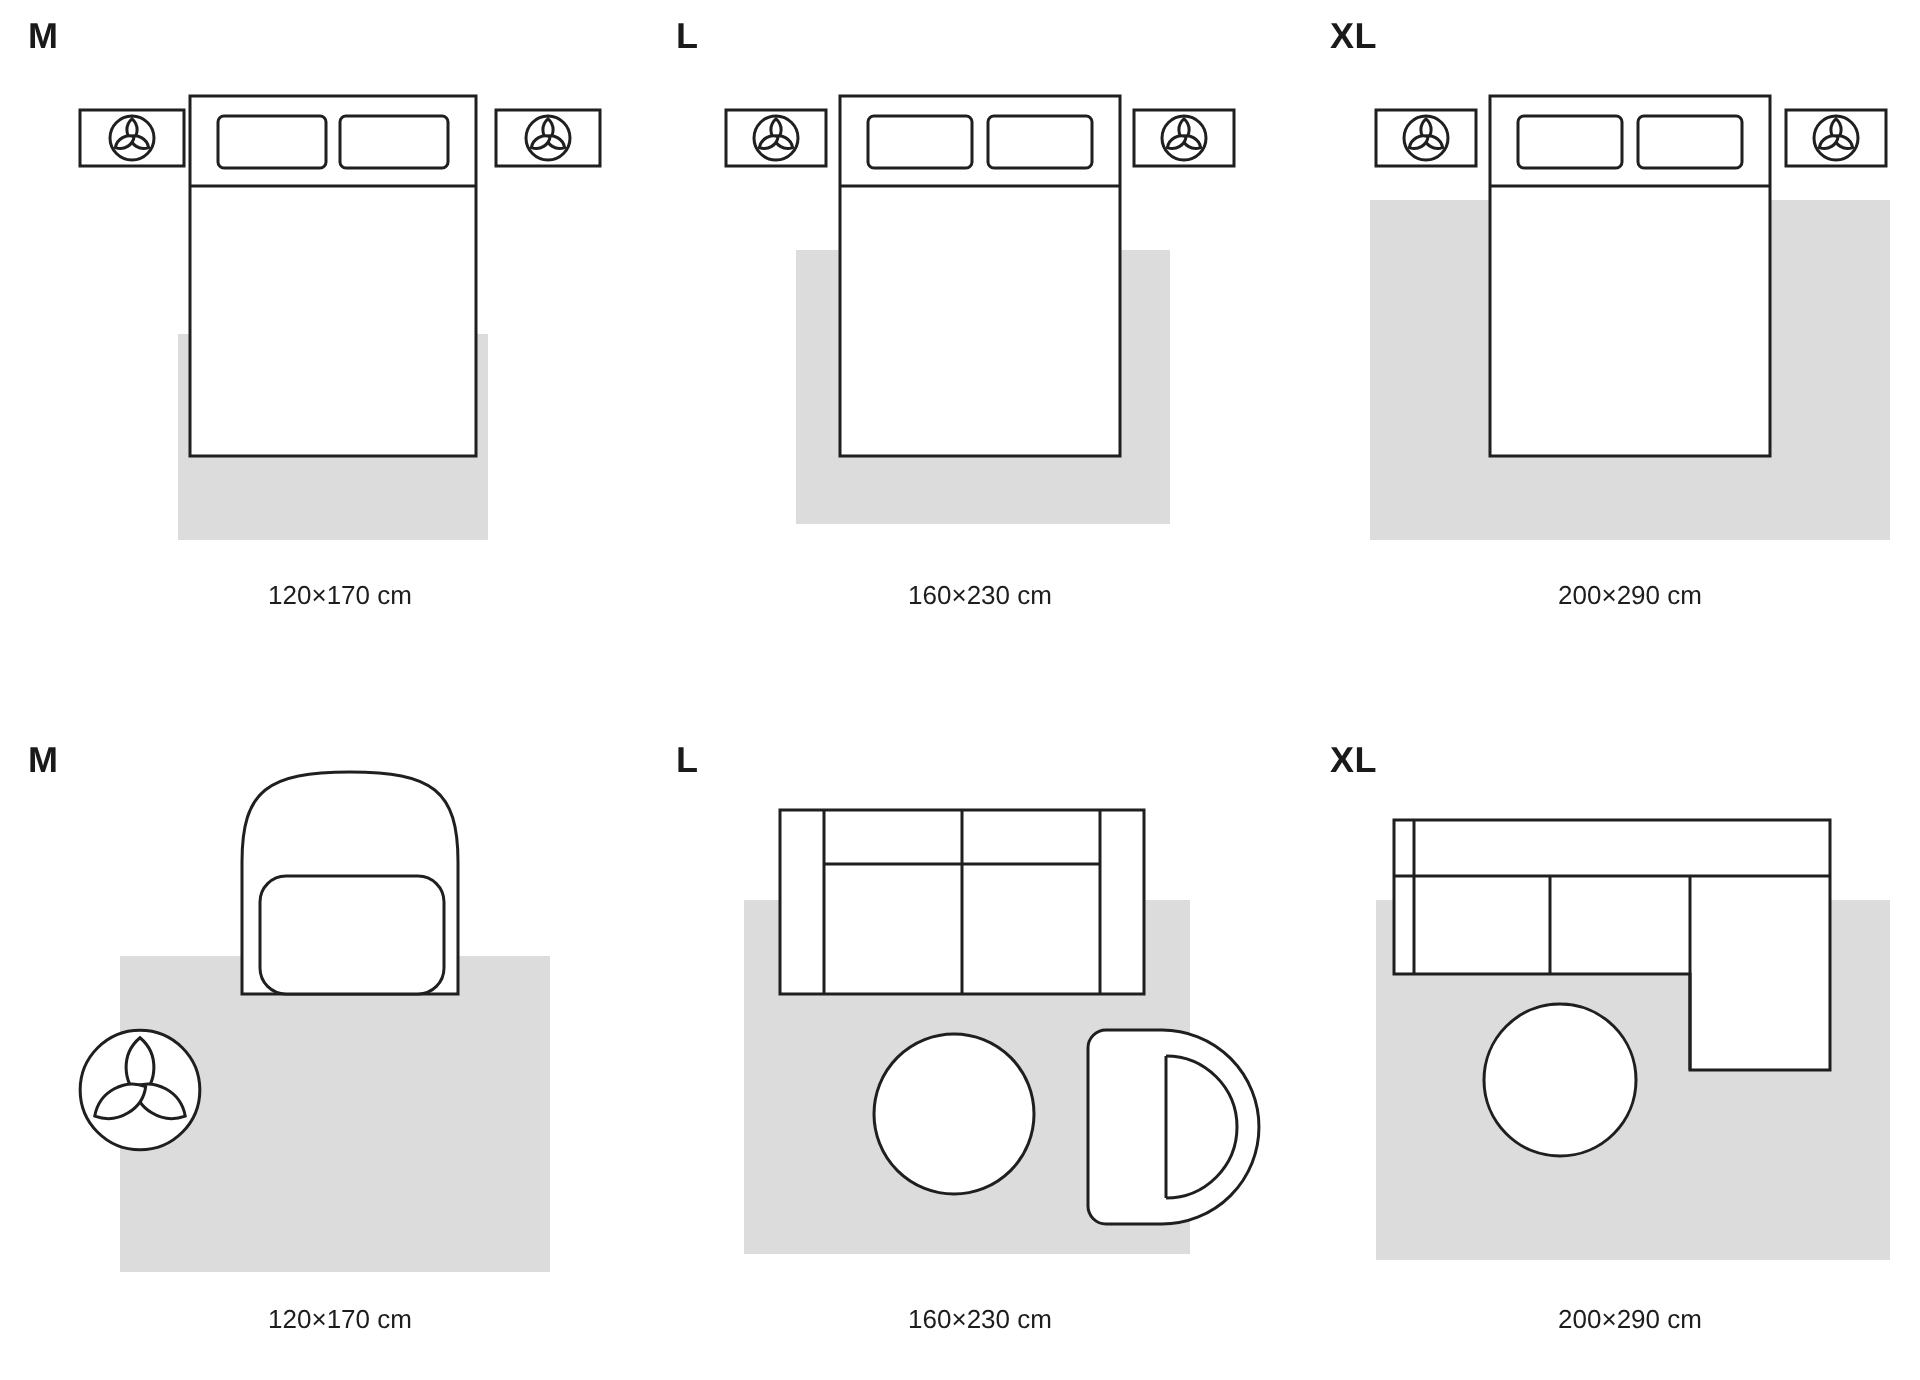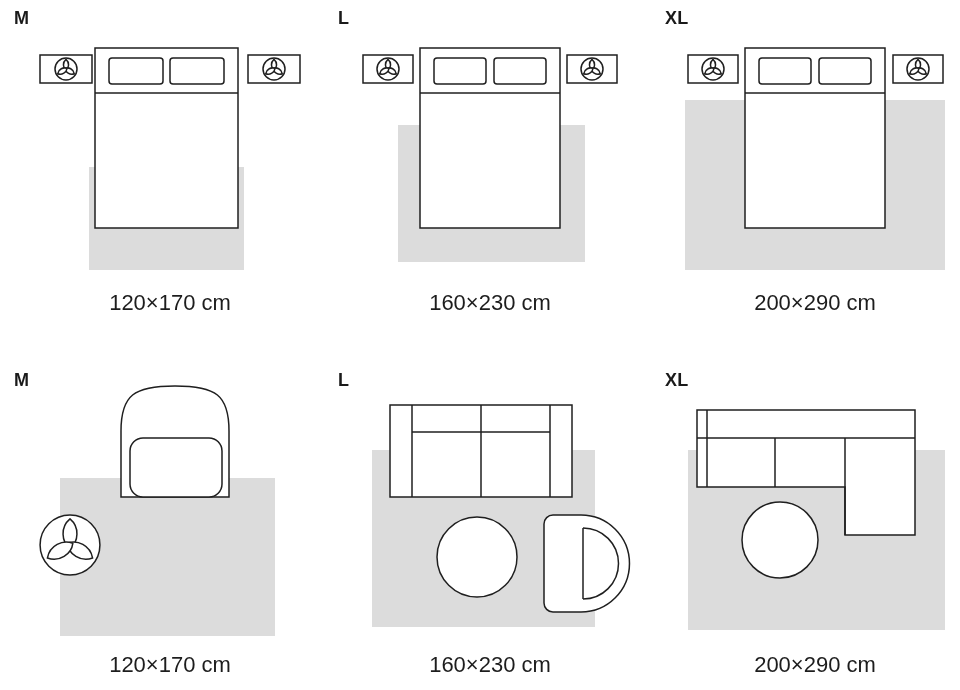--- a/index.html
+++ b/index.html
@@ -1,20 +1,20 @@
 <!DOCTYPE html>
 <html><head>
 <meta charset="utf-8">
 <style>
   * { margin:0; padding:0; box-sizing:border-box; }
   html,body { background:#fff; }
   body { font-family:"Liberation Sans", sans-serif; color:#1a1a1a; }
   .canvas { position:relative; width:960px; height:690px; background:#fff; overflow:hidden; }
   .size-label { position:absolute; font-size:18px; font-weight:700; letter-spacing:.2px; }
-  .caption { position:absolute; width:220px; text-align:center; font-size:22px; font-weight:400; color:#1d1d1d; }
+  .caption { position:absolute; width:220px; text-align:center; font-size:13px; font-weight:400; color:#1d1d1d; }
   svg.diagram { position:absolute; overflow:visible; }
   .wl { fill:#ffffff; stroke:#1f1f1f; stroke-width:1.5; stroke-linejoin:miter; }
   .ln { fill:none; stroke:#1f1f1f; stroke-width:1.5; }
   .rug { stroke:none; }
 </style>
 </head>
 <body>
 
 <svg width="0" height="0" style="position:absolute" aria-hidden="true">
   <defs>

